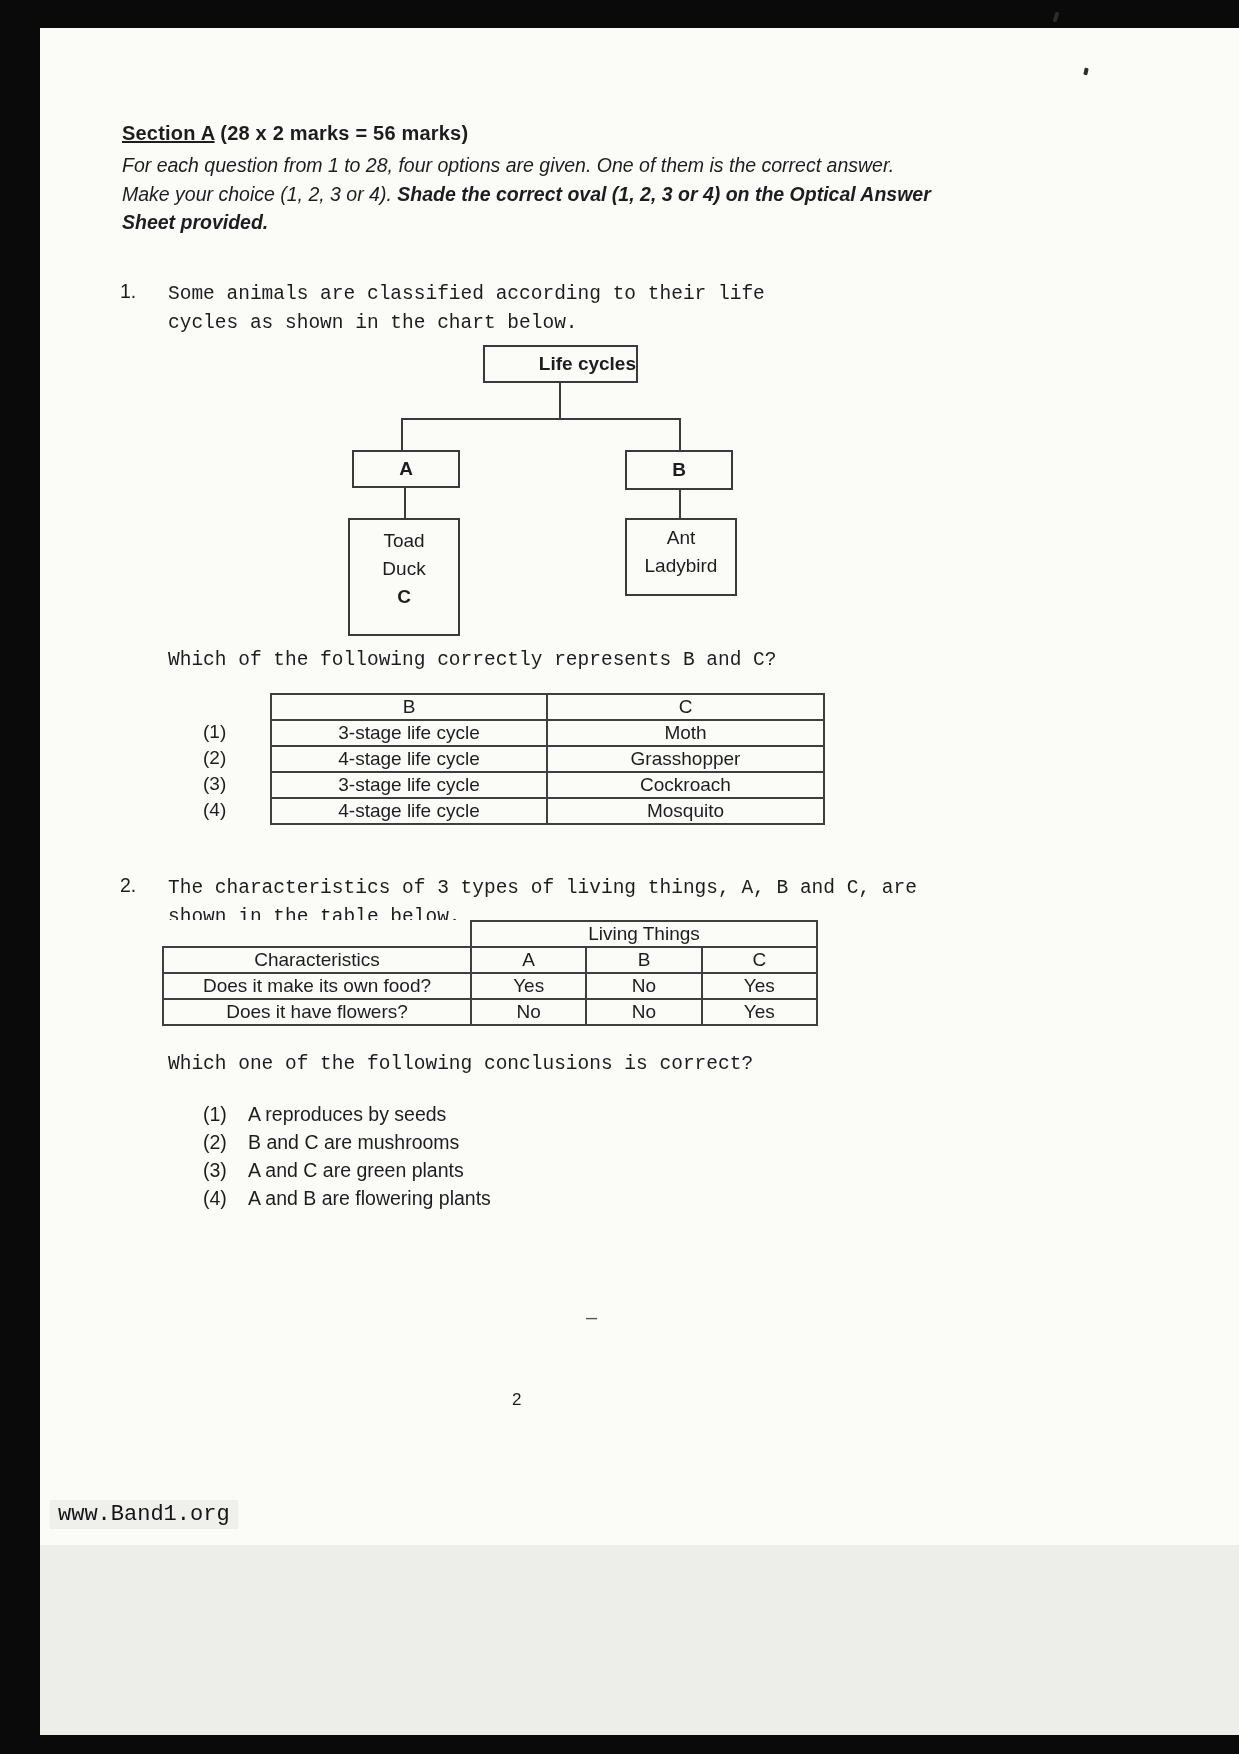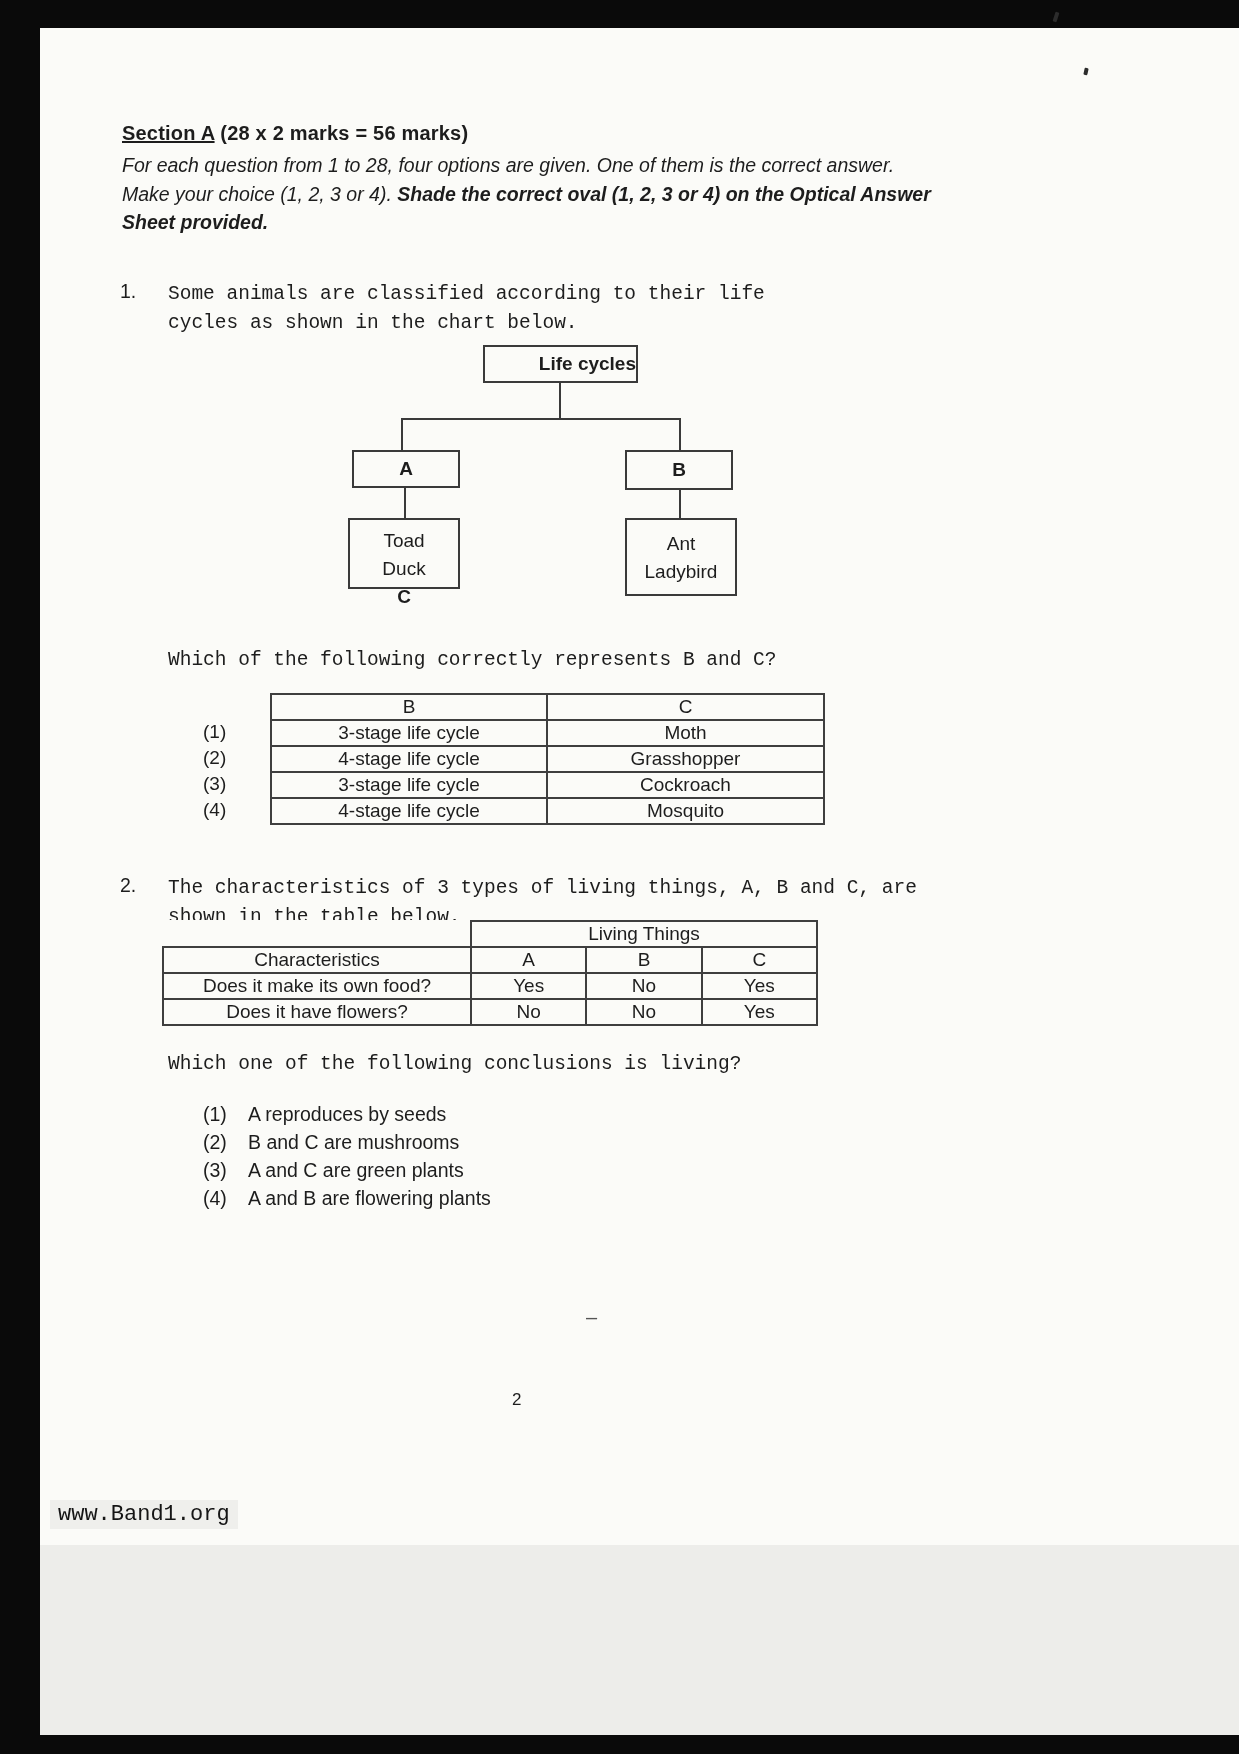--- a/index.html
+++ b/index.html
@@ -91,26 +91,26 @@
   <div class="hline" style="left:401px; top:418px; width:280px;"></div>
   <div class="vline" style="left:401px; top:418px; height:33px;"></div>
   <div class="vline" style="left:679px; top:418px; height:33px;"></div>
   <div class="vline" style="left:404px; top:488px; height:30px;"></div>
   <div class="vline" style="left:679px; top:490px; height:28px;"></div>
 
   <div class="cbox b" style="left:483px; top:345px; width:155px; height:38px; line-height:34px;text-align:right;">Life cycles</div>
   <div class="cbox b" style="left:352px; top:450px; width:108px; height:38px; line-height:34px;">A</div>
   <div class="cbox b" style="left:625px; top:450px; width:108px; height:40px; line-height:36px;">B</div>
 
-  <div class="cbox" style="left:348px; top:518px; width:112px; height:71px; padding-top:7px;">
+  <div class="cbox" style="left:348px; top:518px; width:112px; height:118px; padding-top:7px;">
     <div class="cline">Toad</div>
     <div class="cline">Duck</div>
     <div class="cline b">C</div>
   </div>
-  <div class="cbox" style="left:625px; top:518px; width:112px; height:78px; padding-top:10px;">
+  <div class="cbox" style="left:625px; top:518px; width:112px; height:78px; padding-top:4px;">
     <div class="cline">Ant</div>
     <div class="cline">Ladybird</div>
   </div>
 
   <div class="abs qtext" style="left:168px; top:646px;">Which of the following correctly represents B and C?</div>
 
   <div class="abs" style="left:203px; top:719px;">
     <div class="optlabel">(1)</div>
     <div class="optlabel">(2)</div>
     <div class="optlabel">(3)</div>
@@ -165,21 +165,21 @@
     </tr>
     <tr>
       <td>Does it have flowers?</td>
       <td>No</td>
       <td>No</td>
       <td>Yes</td>
     </tr>
   </tbody>
     </table>
 
-  <div class="abs qtext" style="left:168px; top:1050px;">Which one of the following conclusions is living?</div>
+  <div class="abs qtext" style="left:168px; top:1050px;">Which one of the following conclusions is correct?</div>
 
   <div class="abs" style="left:203px; top:1100px;">
     <div class="optrow">
         <span class="optnum">(1)</span>
         <span>A reproduces by seeds</span>
       </div>
     <div class="optrow">
         <span class="optnum">(2)</span>
         <span>B and C are mushrooms</span>
       </div>

